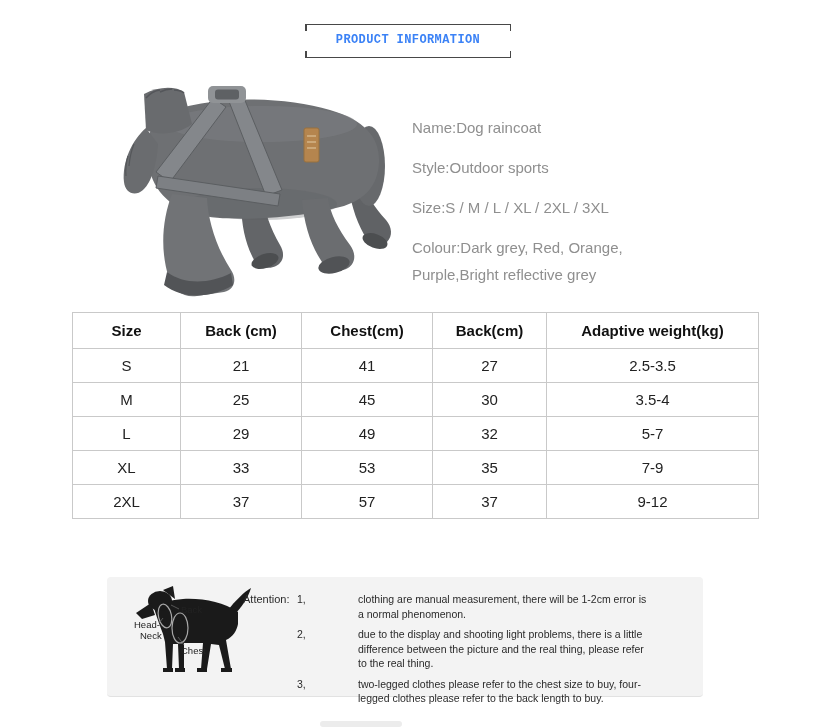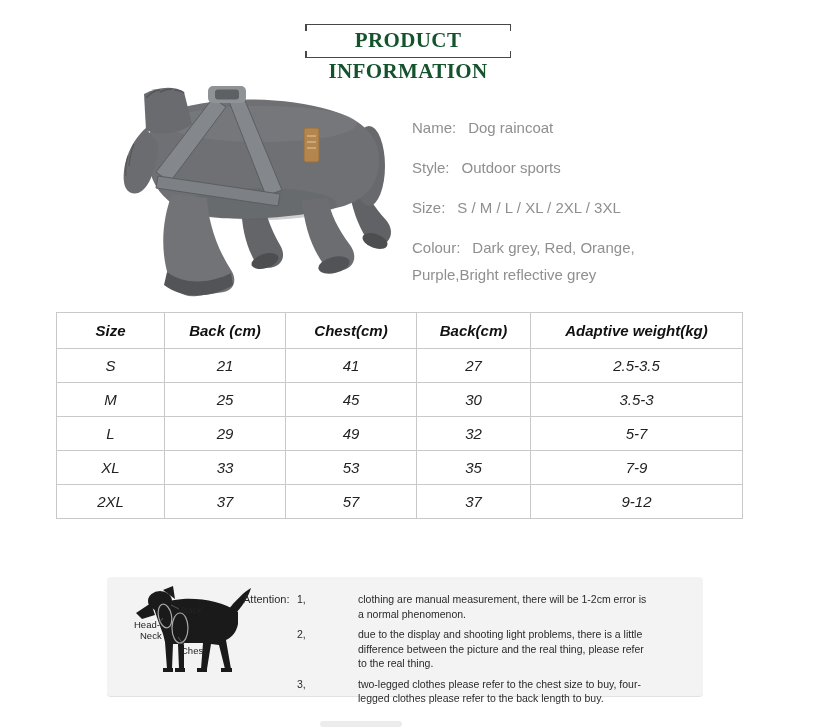--- a/index.html
+++ b/index.html
@@ -18,34 +18,34 @@
     content:""; position:absolute; top:0; bottom:0; width:1.5px;
     background:linear-gradient(to bottom,
       #474747 0, #474747 6px,
       transparent 6px, transparent calc(100% - 6px),
       #474747 calc(100% - 6px), #474747 100%);
   }
   .title-box::before { left:0; }
   .title-box::after  { right:0; }
   .title-text {
     width:100%; line-height:31px; text-align:center;
-    font-family:Liberation Serif, serif; font-weight:bold;
-    font-size:21px; color:#14532d; letter-spacing:0.4px;
+    font-family:Liberation Mono, monospace; font-weight:bold;
+    font-size:12px; color:#3b82f6; letter-spacing:0.4px;
   }
 
   
   .photo { position:absolute; left:112px; top:86px; width:292px; height:218px; }
 
   
   .details { position:absolute; left:412px; top:114px; width:266px; }
   .detail-line { width:266px; font-size:15px; line-height:27px; color:#8f8f8f; margin-bottom:13px; }
-  .d-label { margin-right:12px; }
-
-  
-  .table-wrap { position:absolute; left:56px; top:312px;font-style:italic; }
+  .d-label { }
+
+  
+  .table-wrap { position:absolute; left:72px; top:312px; }
   table { border-collapse:collapse; table-layout:fixed; width:686px; }
   col.c0{width:108px} col.c1{width:121px} col.c2{width:131px} col.c3{width:114px} col.c4{width:212px}
   th, td { border:1px solid #c9c9c9; text-align:center; background:#ffffff; }
   th { height:36px; font-size:15px; font-weight:bold; color:#111111; }
   td { height:34px; font-size:15px; font-weight:normal; color:#222222; }
 
   
   .attention-panel {
     position:absolute; left:107px; top:577px; width:596px; height:120px;
     background:#f3f3f3; border-radius:4px; border-bottom:1px solid #e2e2e2;
@@ -152,21 +152,21 @@
             <td>41</td>
             <td>27</td>
             <td>2.5-3.5</td>
           </tr>
 
           <tr>
             <td>M</td>
             <td>25</td>
             <td>45</td>
             <td>30</td>
-            <td>3.5-3</td>
+            <td>3.5-4</td>
           </tr>
 
           <tr>
             <td>L</td>
             <td>29</td>
             <td>49</td>
             <td>32</td>
             <td>5-7</td>
           </tr>
 

